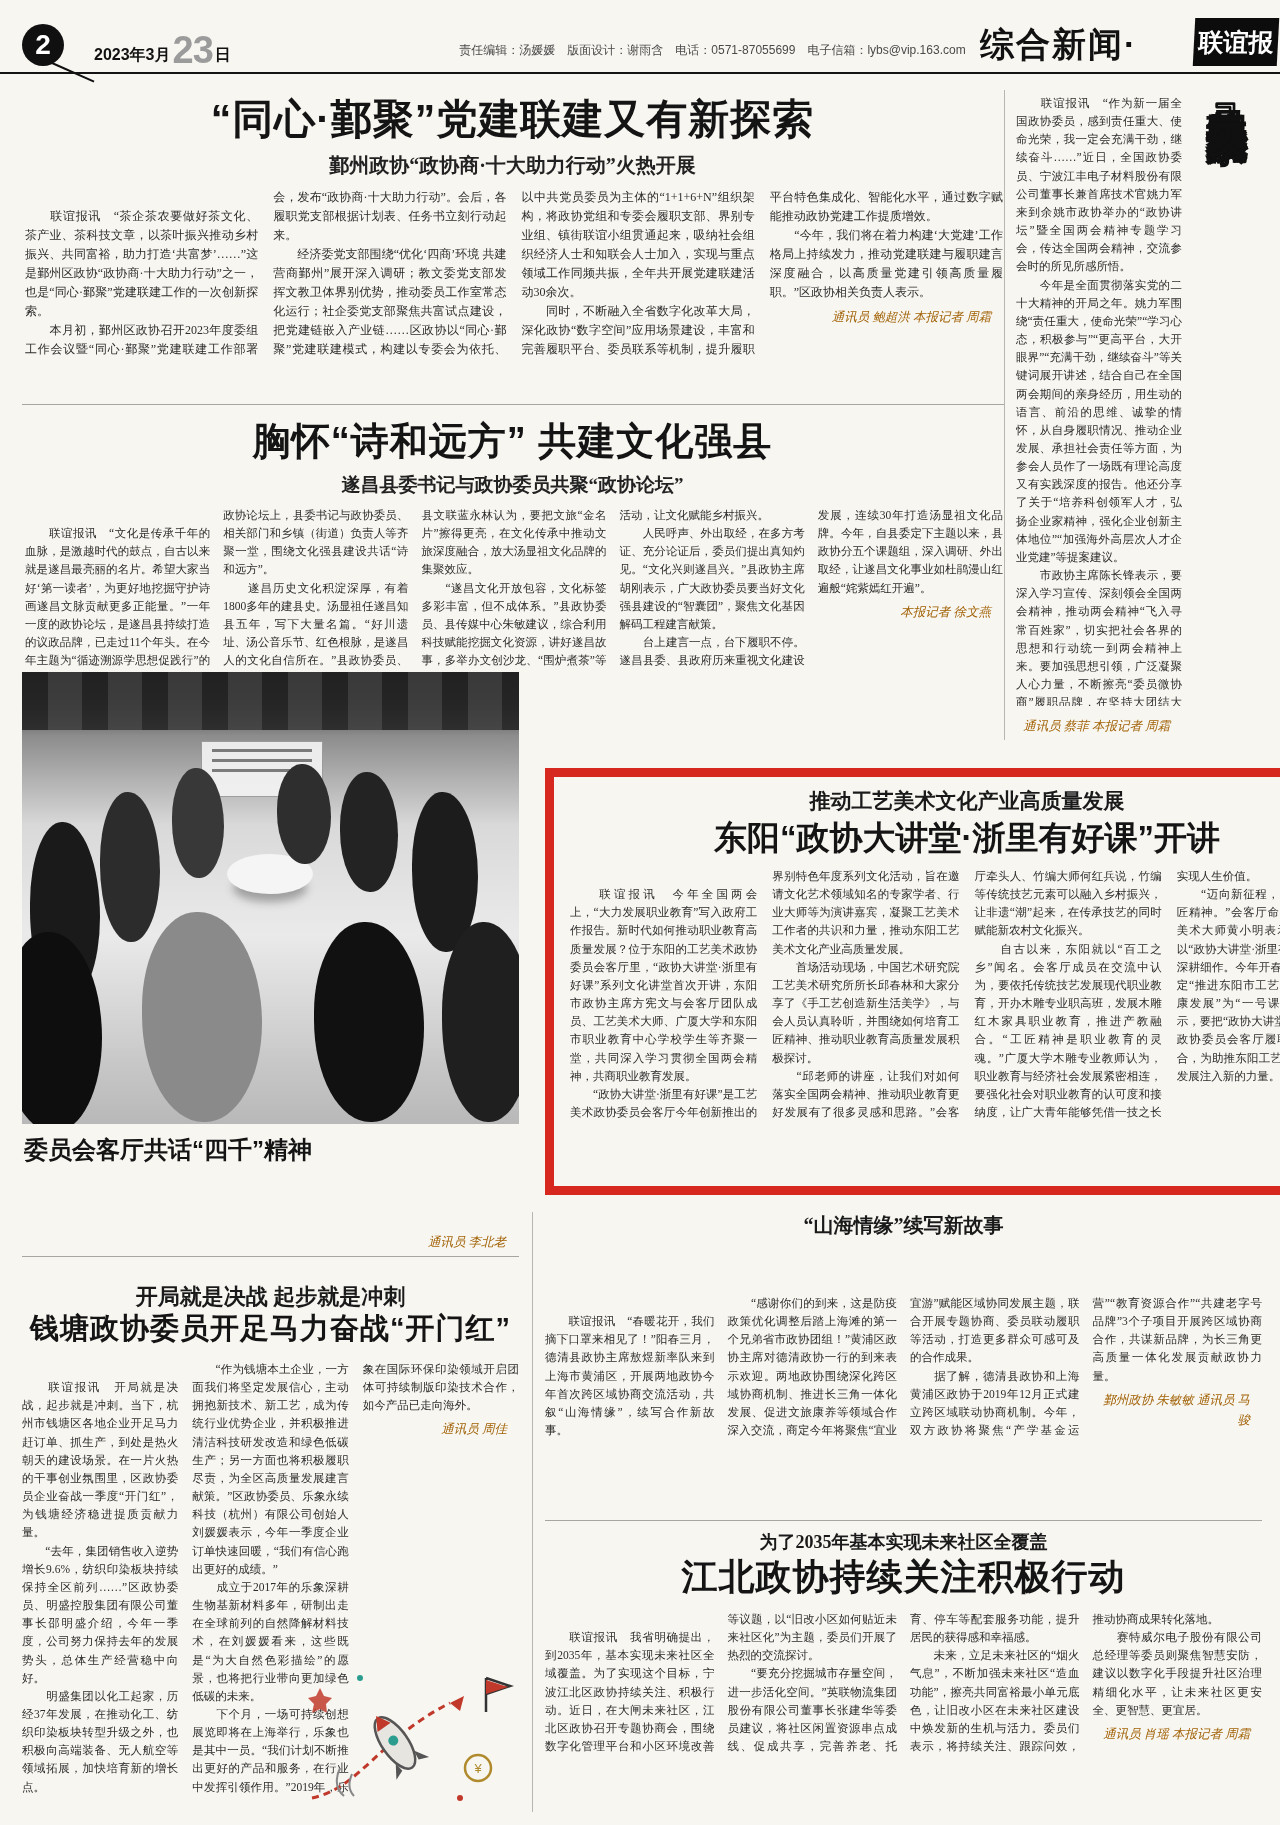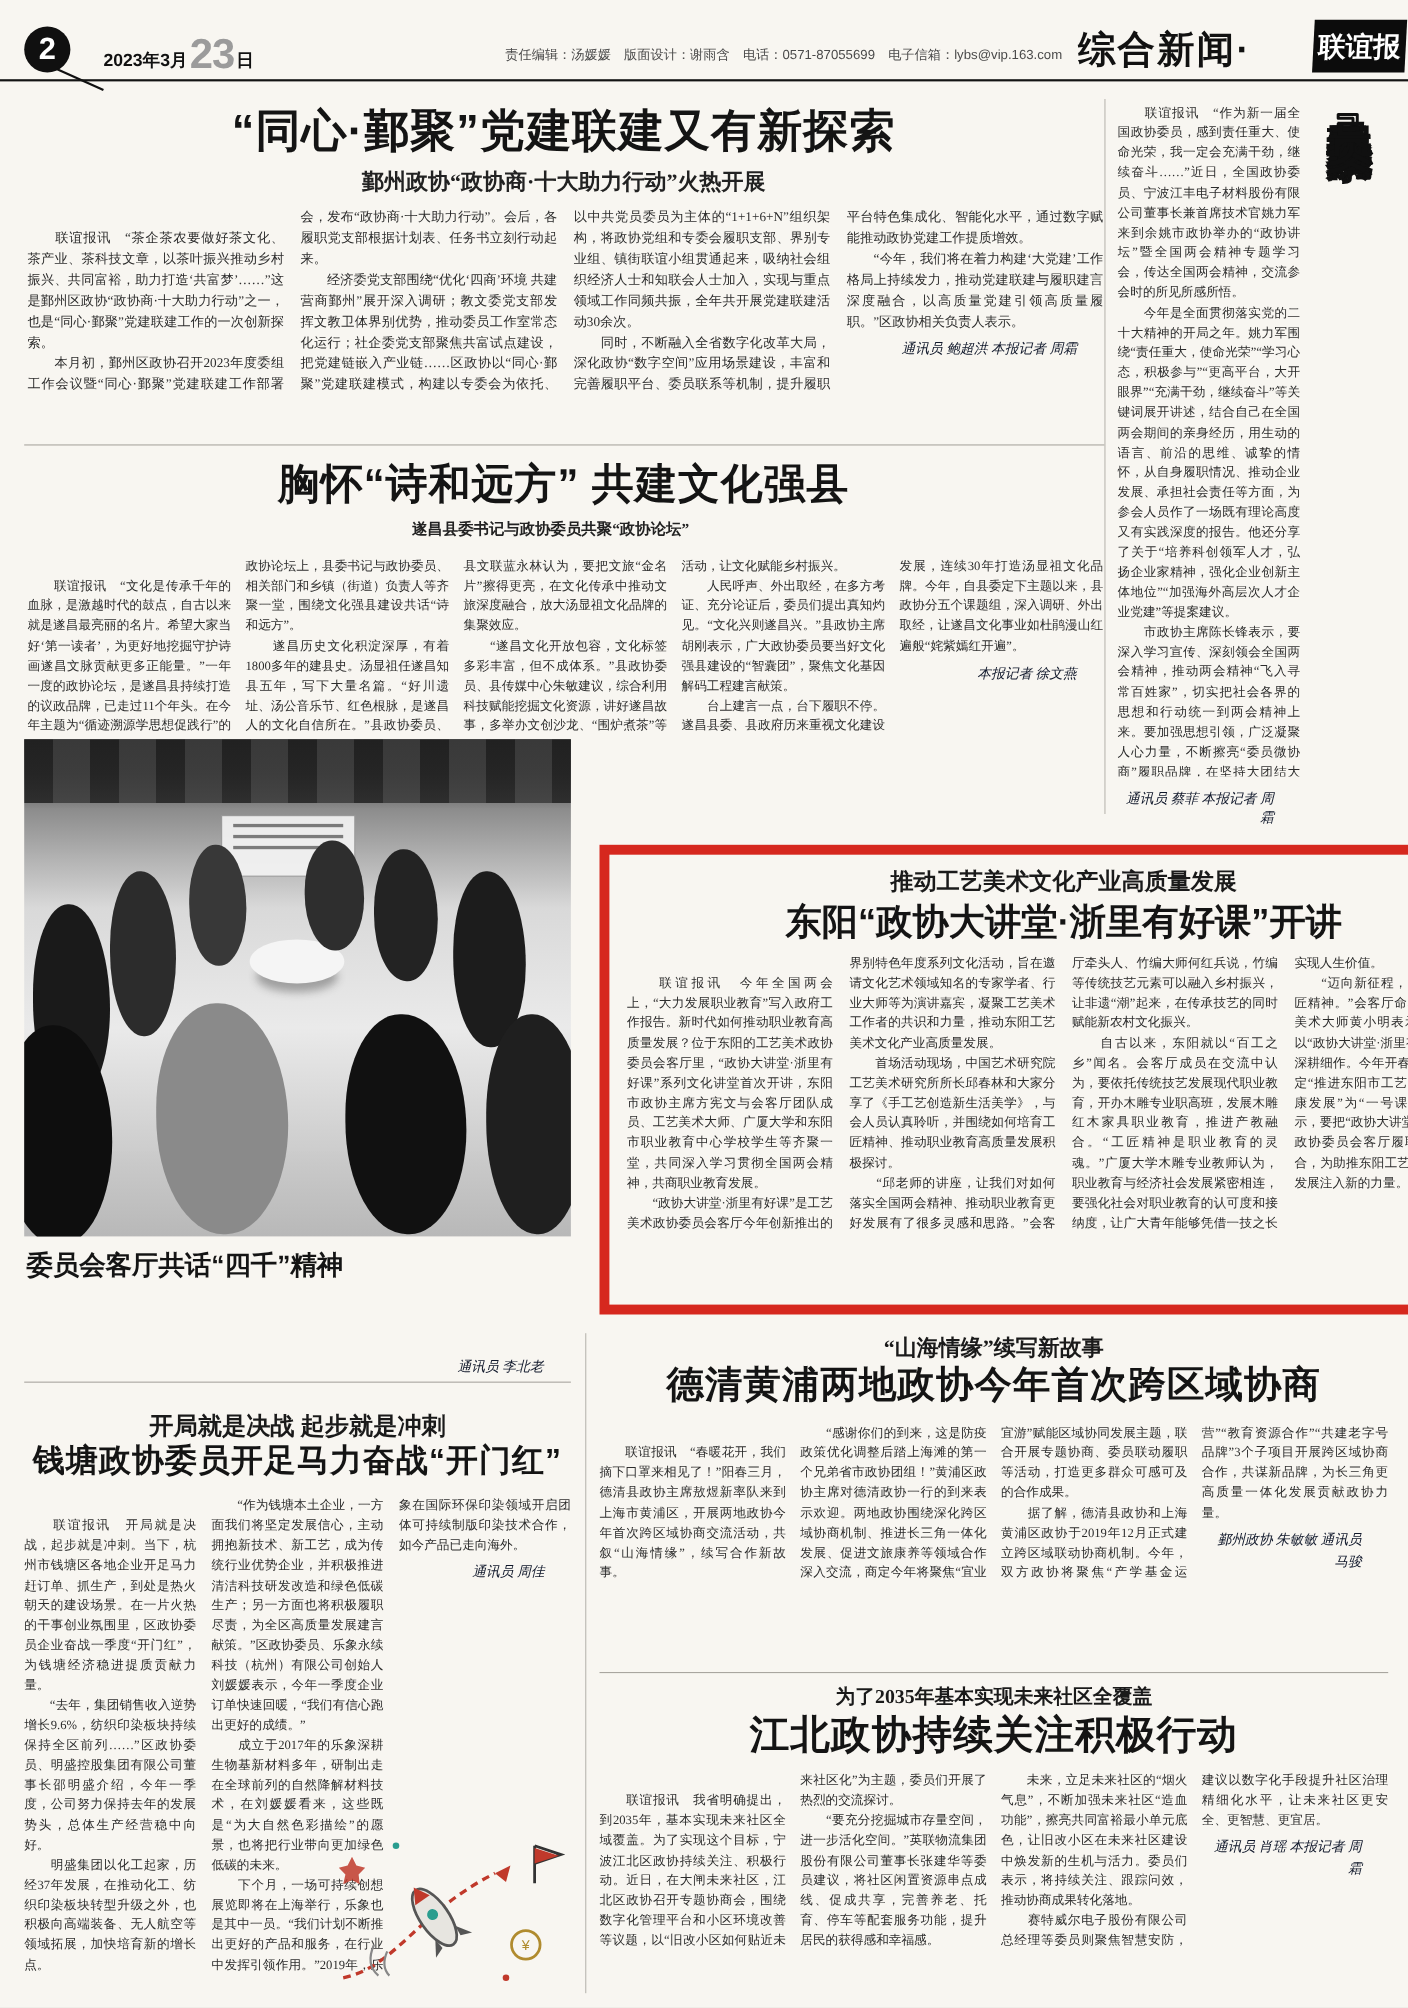--- a/index.html
+++ b/index.html
@@ -25,41 +25,41 @@
     font-size:25px;letter-spacing:0;transform:skewX(-3deg);font-family:"Liberation Serif",serif;}
   .header-rule{position:absolute;left:0;top:72px;width:1280px;height:2px;background:#141414;}
 
   
   .headline{font-family:"Liberation Sans",sans-serif;font-weight:900;color:#141414;text-align:center;
     letter-spacing:1px;line-height:1.15;}
   .subhead{font-weight:700;text-align:center;color:#222;}
   .eyebrow{font-weight:700;text-align:center;color:#1a1a1a;}
   .bodytext{font-size:12px;line-height:1.58;text-align:justify;white-space:pre-line;color:#2c2c2c;
     column-gap:15px;overflow:hidden;}
-  .byline{font-style:italic;font-size:12.5px;text-align:right;color:#0f172a;margin-top:6px;padding-right:24px;}
+  .byline{font-style:italic;font-size:12.5px;text-align:right;color:#a16207;margin-top:6px;padding-right:12px;}
   .vrule{position:absolute;width:1px;background:#b9b6b0;}
   .hrule{position:absolute;height:1px;background:#a9a6a0;}
 
   
   .artA-head{position:absolute;left:25px;top:96px;width:975px;font-size:41px;}
   .artA-sub{position:absolute;left:25px;top:152px;width:975px;font-size:20px;}
   .artA-body{position:absolute;left:25px;top:188px;width:978px;height:208px;column-count:4;}
 
   
   .rail-body{position:absolute;left:1016px;top:94px;width:166px;height:612px;font-size:11.5px;
     line-height:1.58;text-align:justify;white-space:pre-line;overflow:hidden;color:#2c2c2c;}
   .rail-byline{position:absolute;left:1016px;top:712px;width:166px;}
   .rail-headline{position:absolute;left:1190px;top:92px;width:74px;height:666px;
     writing-mode:vertical-rl;text-orientation:upright;font-family:"Liberation Sans",sans-serif;
     font-weight:900;font-size:42px;line-height:1;letter-spacing:-1px;color:#101010;
     display:flex;align-items:center;}
 
   
   .artB-head{position:absolute;left:25px;top:420px;width:975px;font-size:38px;}
-  .artB-sub{position:absolute;left:13px;top:472px;width:975px;font-size:14px;}
+  .artB-sub{position:absolute;left:25px;top:472px;width:975px;font-size:19px;}
   .artB-body{position:absolute;left:25px;top:506px;width:978px;height:200px;column-count:5;column-gap:13px;font-size:11.5px;}
 
   
   .photo{position:absolute;left:22px;top:672px;width:497px;height:452px;overflow:hidden;
     background:linear-gradient(180deg,#2f2f2f 0%,#4a4a4a 7%,#8d8b88 14%,#d9d6d1 34%,#e9e7e3 58%,#c9c6c1 86%,#b9b6b1 100%);
     filter:grayscale(1) contrast(1.03);}
   .photo .beam{position:absolute;left:0;top:0;width:100%;height:58px;
     background:repeating-linear-gradient(90deg,#222 0 26px,#3d3d3d 26px 60px);opacity:.85;}
   .photo .banner{position:absolute;left:180px;top:70px;width:120px;height:54px;background:#f4f2ee;
     box-shadow:0 0 0 1px #9a9a9a;opacity:.9;}
@@ -181,21 +181,20 @@
 　　“政协大讲堂·浙里有好课”是工艺美术政协委员会客厅今年创新推出的界别特色年度系列文化活动，旨在邀请文化艺术领域知名的专家学者、行业大师等为演讲嘉宾，凝聚工艺美术工作者的共识和力量，推动东阳工艺美术文化产业高质量发展。
 　　首场活动现场，中国艺术研究院工艺美术研究所所长邱春林和大家分享了《手工艺创造新生活美学》，与会人员认真聆听，并围绕如何培育工匠精神、推动职业教育高质量发展积极探讨。
 　　“邱老师的讲座，让我们对如何落实全国两会精神、推动职业教育更好发展有了很多灵感和思路。”会客厅牵头人、竹编大师何红兵说，竹编等传统技艺元素可以融入乡村振兴，让非遗“潮”起来，在传承技艺的同时赋能新农村文化振兴。
 　　自古以来，东阳就以“百工之乡”闻名。会客厅成员在交流中认为，要依托传统技艺发展现代职业教育，开办木雕专业职高班，发展木雕红木家具职业教育，推进产教融合。“工匠精神是职业教育的灵魂。”广厦大学木雕专业教师认为，职业教育与经济社会发展紧密相连，要强化社会对职业教育的认可度和接纳度，让广大青年能够凭借一技之长实现人生价值。
 　　“迈向新征程，需要大力弘扬工匠精神。”会客厅命名人、中国工艺美术大师黄小明表示，接下来，将以“政协大讲堂·浙里有好课”系列活动深耕细作。今年开春，东阳市政协确定“推进东阳市工艺美术行业持续健康发展”为“一号课题”。方宪文表示，要把“政协大讲堂·浙里有好课”与政协委员会客厅履职“金名片”相结合，为助推东阳工艺美术产业高质量发展注入新的力量。</span>
       
     </div>
   </div>
 
   <div class="eyebrow deq-eyebrow" data-name="article-deqing-eyebrow">“山海情缘”续写新故事</div>
-  <div class="headline deq-head" data-name="article-deqing-headline">德清黄浦两地政协今年首次跨区域协商</div>
   <div class="bodytext deq-body" data-name="article-deqing-body">
     <span data-name="article-deqing-text">　　联谊报讯　“春暖花开，我们摘下口罩来相见了！”阳春三月，德清县政协主席敖煜新率队来到上海市黄浦区，开展两地政协今年首次跨区域协商交流活动，共叙“山海情缘”，续写合作新故事。
 　　“感谢你们的到来，这是防疫政策优化调整后踏上海滩的第一个兄弟省市政协团组！”黄浦区政协主席对德清政协一行的到来表示欢迎。两地政协围绕深化跨区域协商机制、推进长三角一体化发展、促进文旅康养等领域合作深入交流，商定今年将聚焦“宜业宜游”赋能区域协同发展主题，联合开展专题协商、委员联动履职等活动，打造更多群众可感可及的合作成果。
 　　据了解，德清县政协和上海黄浦区政协于2019年12月正式建立跨区域联动协商机制。今年，双方政协将聚焦“产学基金运营”“教育资源合作”“共建老字号品牌”3个子项目开展跨区域协商合作，共谋新品牌，为长三角更高质量一体化发展贡献政协力量。</span>
     <div class="byline" data-name="article-deqing-byline">鄞州政协 朱敏敏 通讯员 马骏</div>
   </div>
 
   <div class="hrule" style="left:545px;top:1520px;width:717px;" data-name="divider-deqing-jiangbei"></div>
   <div class="eyebrow jb-eyebrow" data-name="article-jiangbei-eyebrow">为了2035年基本实现未来社区全覆盖</div>
   <div class="headline jb-head" data-name="article-jiangbei-headline">江北政协持续关注积极行动</div>

